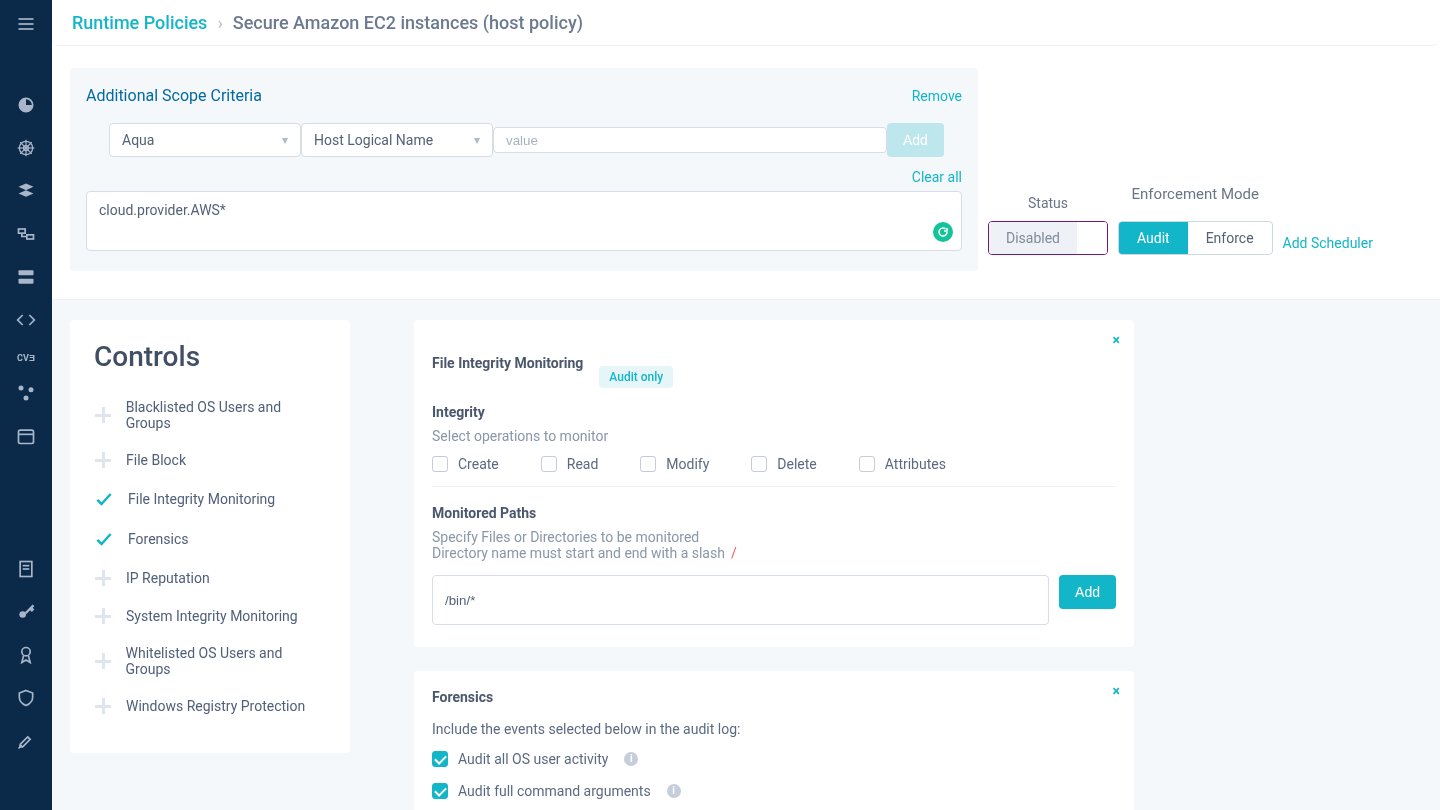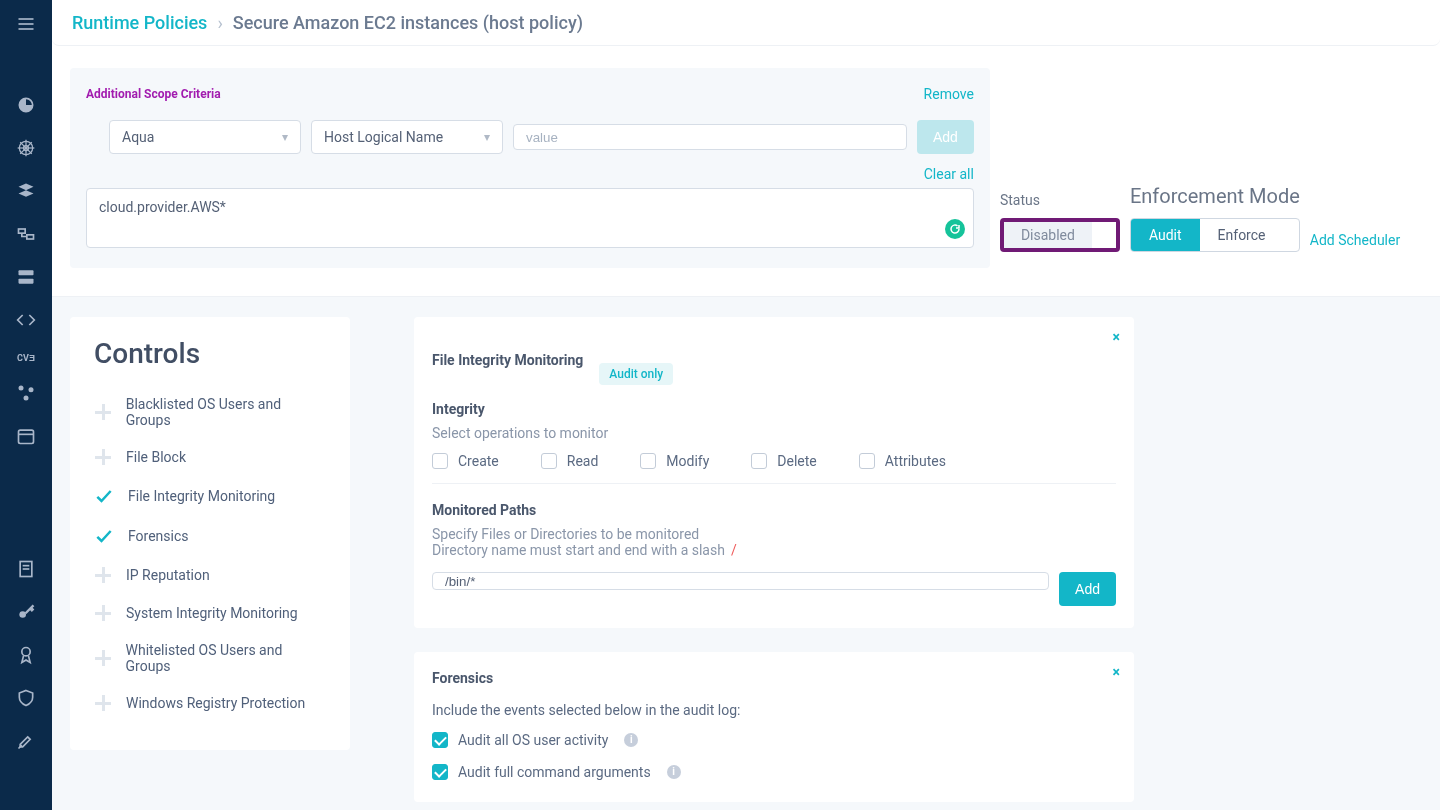--- a/index.html
+++ b/index.html
@@ -54,23 +54,23 @@
   gap: 10px;
   align-items: stretch;
 }
 .scope-criteria {
   background: #f5f8fb;
   border-radius: 4px;
   padding: 18px 16px 20px 16px;
   flex: 0 0 908px;
 }
 .sc-header { display: flex; justify-content: space-between; align-items: center; margin-bottom: 18px; }
-.sc-title { font-weight: 700; color: #a21caf; font-size: 12px; }
+.sc-title { font-weight: 400; color: #0369a1; font-size: 16px; }
 .link { color: #13b6c8; cursor: pointer; font-size: 14px; }
-.sc-row { display: flex; gap: 10px; align-items: center; padding-left: 23px; }
+.sc-row { display: flex; gap: 0; align-items: center; padding-left: 23px; }
 .sel {
   display: flex; align-items: center; justify-content: space-between;
   background: #fff; border: 1px solid #d6dde6; border-radius: 4px;
   padding: 0 12px; height: 34px; width: 192px; color: #556176; cursor: pointer;
 }
 .sel .caret { color: #b0b9c6; font-size: 12px; }
 .txt {
   background: #fff; border: 1px solid #d6dde6; border-radius: 4px;
   padding: 0 12px; height: 26px; width: 394px; color: #556176;
 }
@@ -82,29 +82,29 @@
 .btn.disabled { background: #bde7ed; color: #fff; cursor: default; }
 .sc-clear { text-align: right; margin: 12px 0 6px; }
 .expr {
   background: #fff; border: 1px solid #d6dde6; border-radius: 4px;
   padding: 10px 12px; height: 60px; color: #556176; position: relative;
 }
 .gram {
   position: absolute; right: 8px; bottom: 8px; width: 20px; height: 20px;
   background: #15c39a; border-radius: 50%; display:flex; align-items:center; justify-content:center;
 }
-.status-block { display: flex; flex-direction: column; justify-content: flex-end; padding-bottom: 16px; gap: 8px; }
+.status-block { display: flex; flex-direction: column; justify-content: flex-end; padding-bottom: 16px; gap: 8px; text-align: center; }
 .status-label { color: #6a7587; font-size: 14px; margin-bottom: 2px; }
 .toggle {
-  display: flex; border: 4px solid #701a75; border-radius: 4px; overflow: hidden; height: 34px; width: 120px;
+  display: flex; border: 1px solid #701a75; border-radius: 4px; overflow: hidden; height: 34px; width: 120px;
 }
 .toggle .seg { display:flex; align-items:center; justify-content:center; }
 .toggle .seg.off { flex: 0 0 88px; background: #eef2f7; color: #808b9d; }
 .toggle .seg.on { flex: 1; background: #fff; }
-.enforce-label { color: #6a7587; font-size: 20px; margin-bottom: 2px; }
+.enforce-label { color: #6a7587; font-size: 15px; margin-bottom: 10px; }
 .seg-group { display: flex; border: 1px solid #cfd7e1; border-radius: 4px; overflow: hidden; height: 34px; }
 .seg-group .opt { padding: 0 18px; display:flex; align-items:center; justify-content:center; cursor:pointer; color:#556176; }
 .seg-group .opt.active { background: #13b6c8; color:#fff; }
 .addsched { display:flex; align-items:flex-end; padding-bottom: 20px; }
 .body-row {
   margin: 28px 16px 0 18px;
   display: flex; gap: 64px; align-items: flex-start;
   background: #f5f8fb;
   padding: 20px 0 40px 0;
   border-top: 1px solid #eef1f5;
@@ -144,21 +144,21 @@
 }
 .cb .box.checked { background: #13b6c8; border-color: #13b6c8; position: relative; }
 .cb .box.checked::after {
   content: ""; position: absolute; left: 4px; top: 1px; width: 5px; height: 9px;
   border: solid #fff; border-width: 0 2px 2px 0; transform: rotate(45deg);
 }
 .slash { color: #ef5a5a; margin-left: 6px; }
 .path-row { display: flex; gap: 10px; margin-top: 14px; }
 .path-input {
   flex: 1; background: #fff; border: 1px solid #d6dde6; border-radius: 4px;
-  padding: 0 12px; height: 18px; color: #556176;
+  padding: 0 12px; height: 50px; color: #556176;
 }
 .info-icon {
   display:inline-block; width:14px; height:14px; border-radius:50%; background:#c6cedb; color:#fff;
   font-size:10px; line-height:14px; text-align:center; font-weight:700; margin-left:6px;
 }
 .forensics-list { display:flex; flex-direction:column; gap:16px; margin-top:14px; }
 </style>
 </head>
 <body>
 

